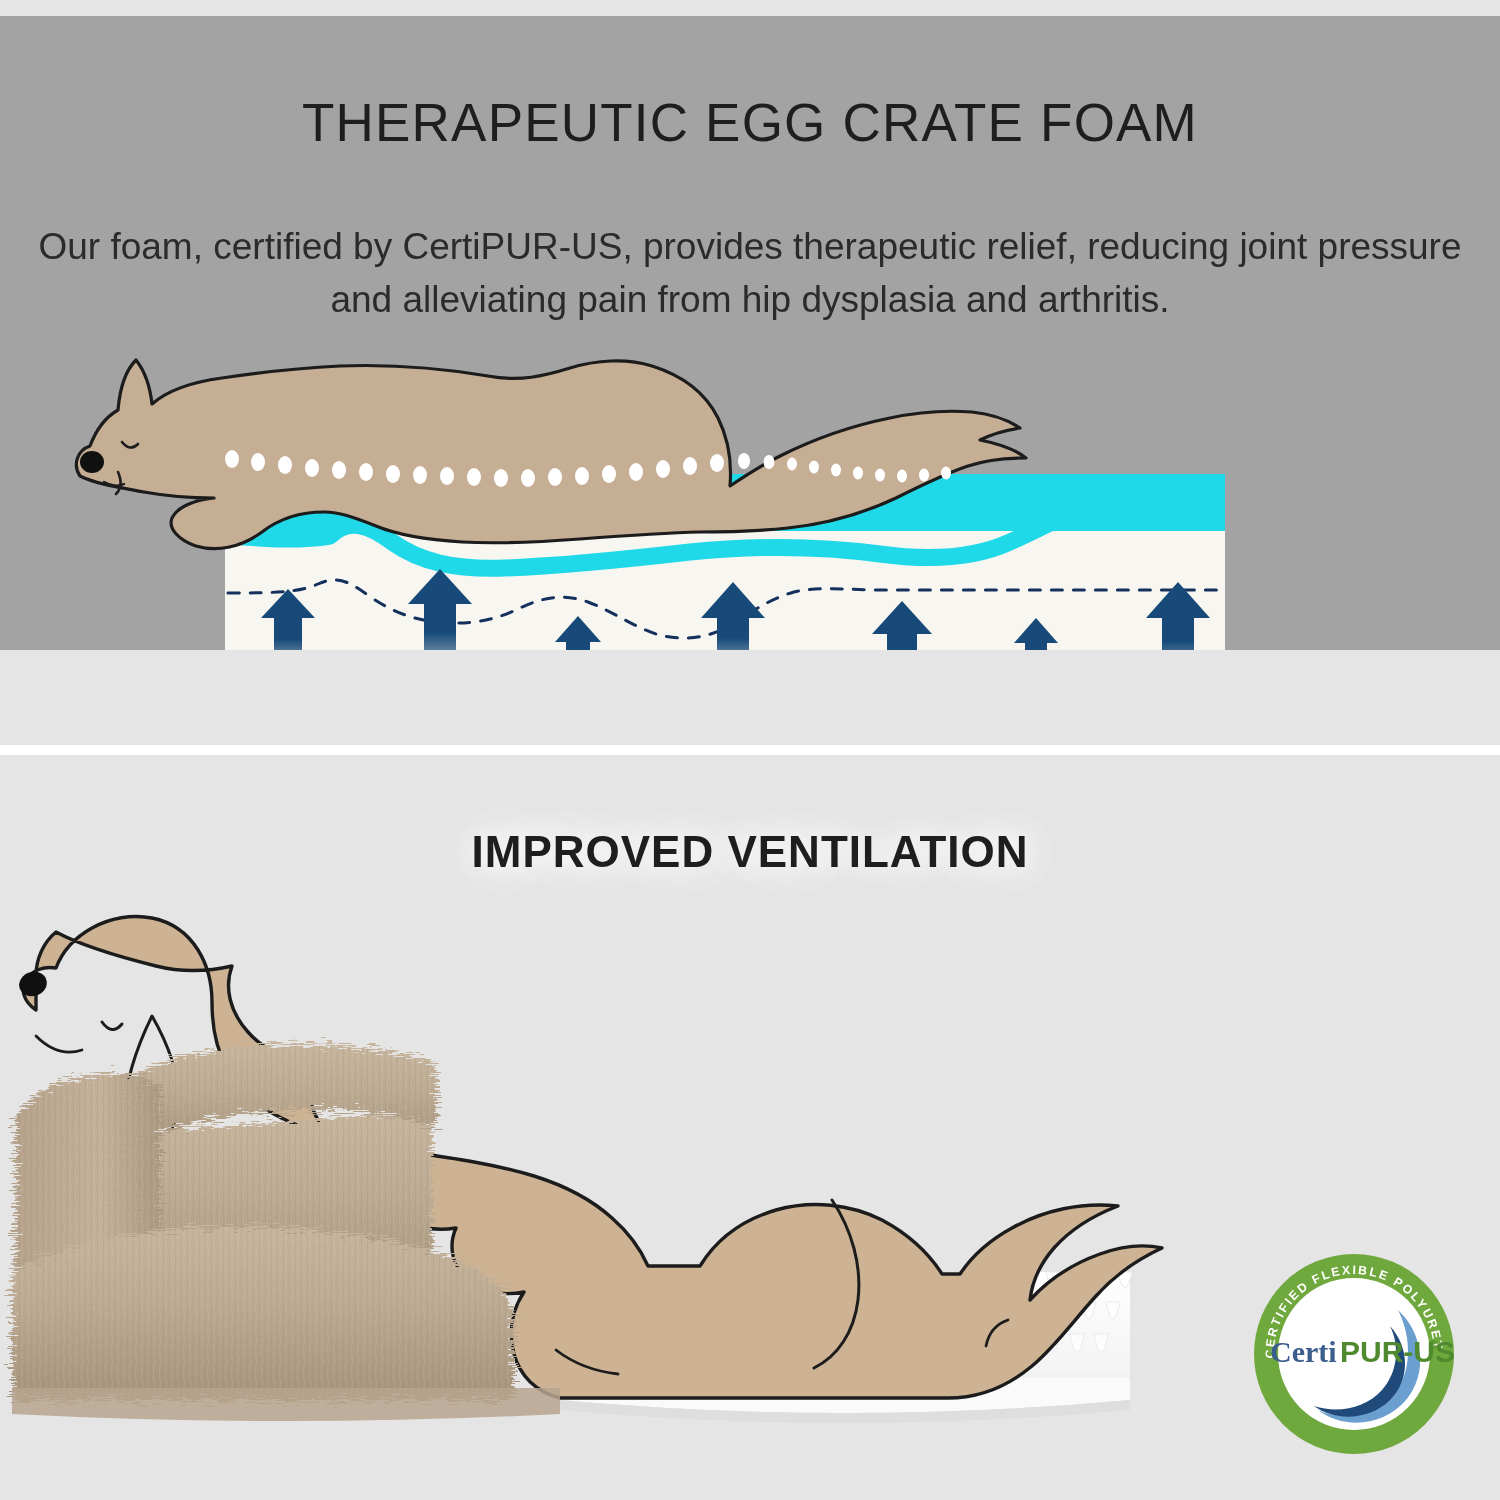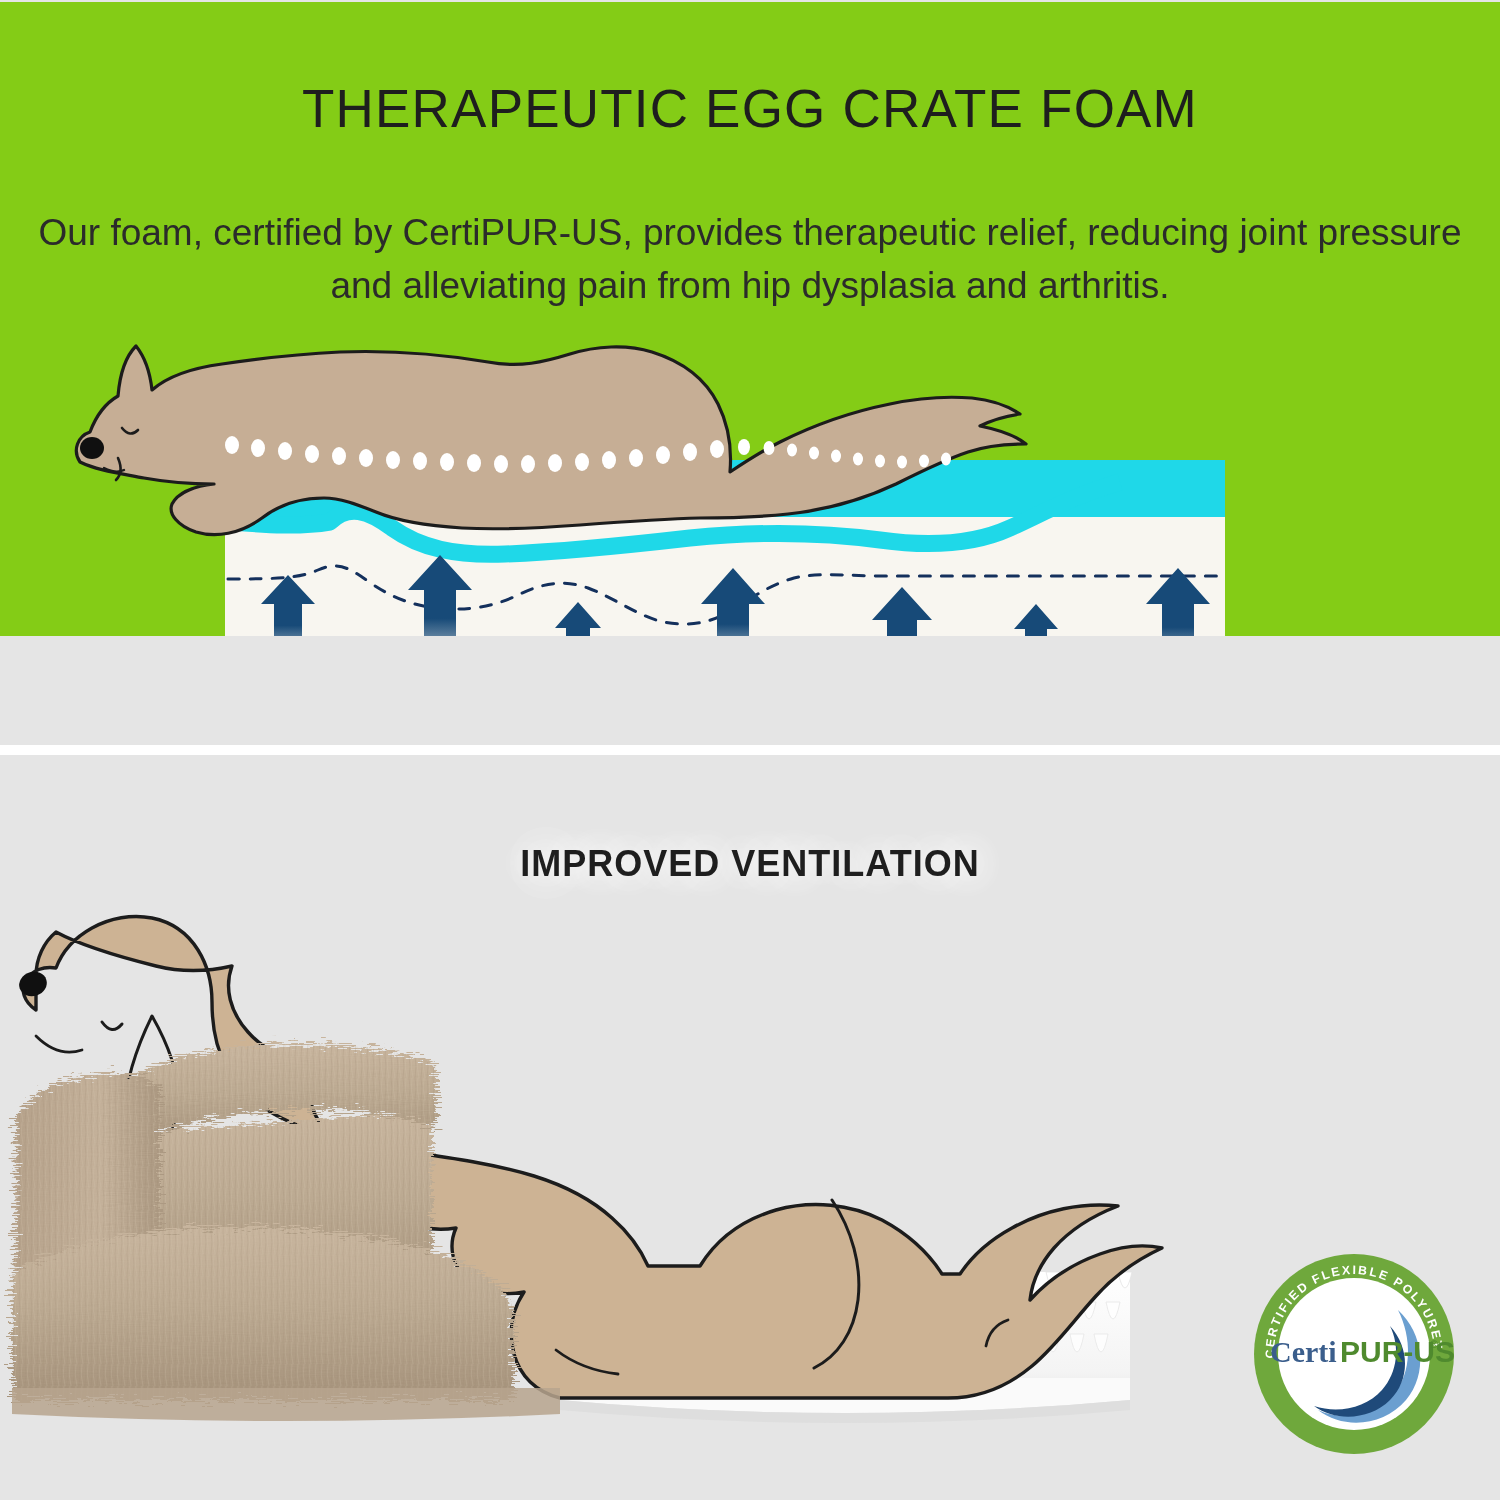--- a/index.html
+++ b/index.html
@@ -4,21 +4,21 @@
 <style>
   html,body{margin:0;padding:0;}
   body{
     width:1500px;height:1500px;
     background:#e5e5e5;
     font-family:"Liberation Sans", sans-serif;
     overflow:hidden;
     position:relative;
   }
   .panel{position:absolute;left:0;width:1500px;overflow:hidden;}
-  #panel-foam{top:2px;height:634px;background:#84cc16;}
+  #panel-foam{top:16px;height:634px;background:#a3a3a3;}
   #divider{position:absolute;top:745px;left:0;width:1500px;height:10px;background:#ffffff;}
   #panel-vent{top:755px;height:745px;background:#e5e5e5;}
 
   .headline{
     text-align:center;
     font-size:53px;
     font-weight:500;
     letter-spacing:1.2px;
     color:#1e1e1e;
     margin:0;
@@ -30,24 +30,23 @@
     text-align:center;
     font-size:37px;
     font-weight:400;
     line-height:1.42;
     color:#2b2b2b;
     padding:0 27px;
     box-sizing:border-box;
   }
   #vent-title{
     position:absolute;top:828px;left:0;width:1500px;
-    font-size:36px;font-weight:700;letter-spacing:1px;
+    font-size:44px;font-weight:700;letter-spacing:1px;
     text-shadow:0 0 26px #ffffff,0 0 44px #ffffff,0 0 60px #ffffff;
     z-index:40;
-    margin-top:16px;
   }
   svg{display:block;}
   #foam-svg{position:absolute;top:330px;left:0;}
   #vent-svg{position:absolute;top:880px;left:0;}
   #badge{position:absolute;left:1248px;top:1248px;width:212px;height:212px;z-index:45;}
 </style>
 </head>
 <body>
 
 <div class="panel" id="panel-foam">

